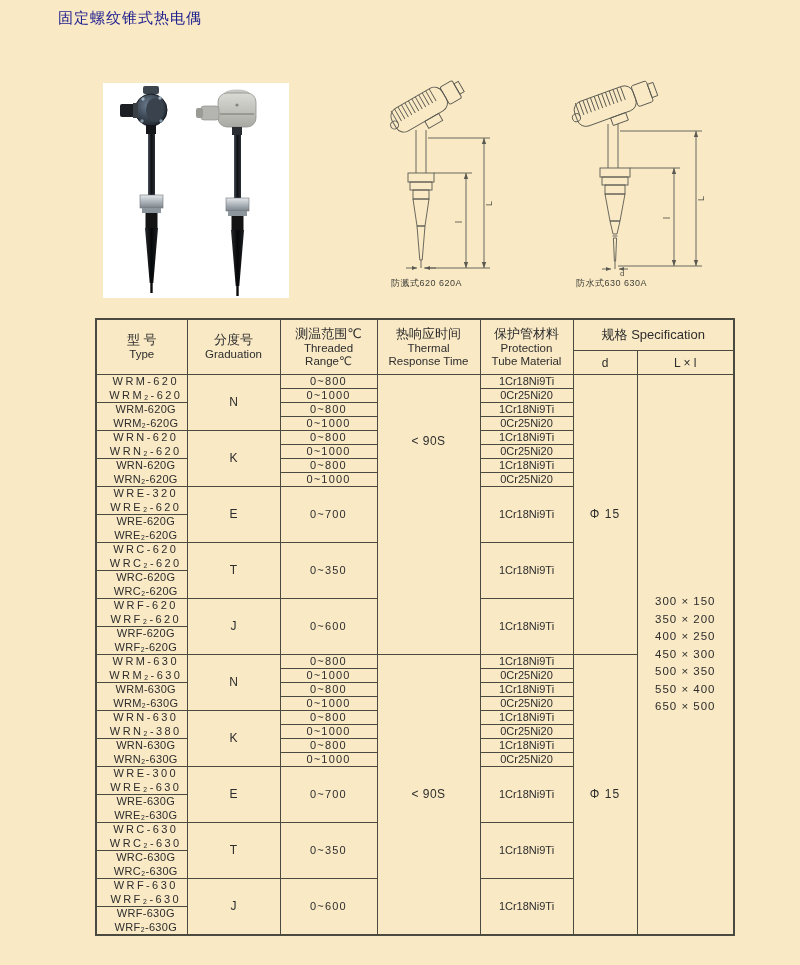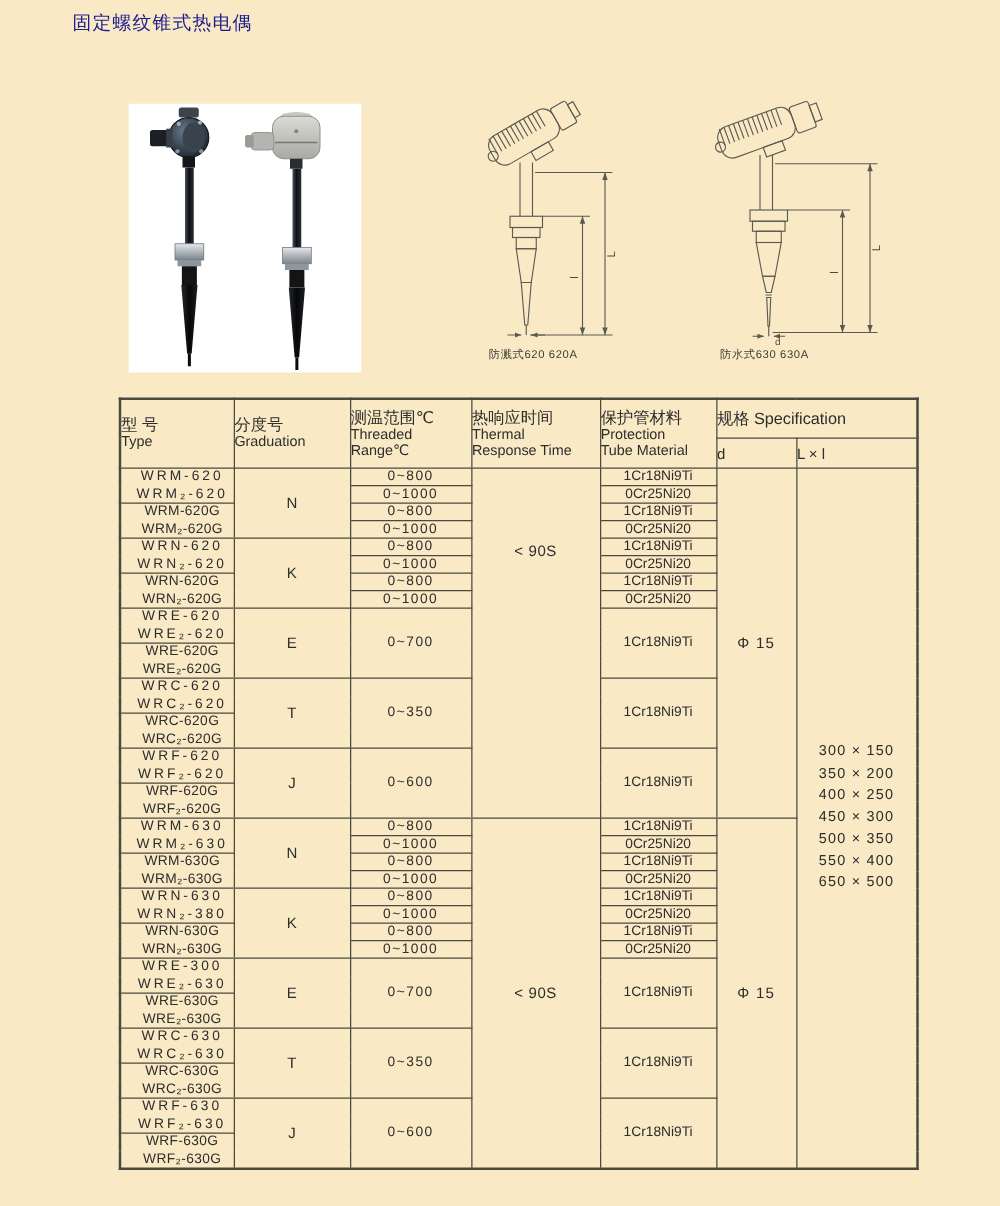--- a/index.html
+++ b/index.html
@@ -24,21 +24,21 @@
   .cap-620{left:391px;top:277px;}
   .cap-630{left:576px;top:277px;}
 
   table.spec{
     position:absolute;left:95px;top:318px;
     border-collapse:collapse;table-layout:fixed;
     border:2px solid #4a4a40;
   }
   .spec th,.spec td{padding:0;border-right:1px solid #4a4a40;font-weight:normal;}
   .spec th:last-child,.spec td.c-lxl{border-right:none;}
-  .spec thead th{border-bottom:1px solid #4a4a40;vertical-align:middle;text-align:left;}
+  .spec thead th{border-bottom:1px solid #4a4a40;vertical-align:middle;text-align:center;}
   .h-zh{font-size:13px;line-height:16px;}
   .h-en{font-size:11.5px;line-height:13.5px;}
   .spec tr.h1 th{height:30px;}
   .spec tr.h2 th{height:23px;font-size:12px;}
   .spec tbody tr{height:14px;}
   .spec tbody td{font-size:11px;line-height:13px;text-align:center;vertical-align:middle;}
   .bb{border-bottom:1px solid #4a4a40;}
   .c-type{text-align:center;padding-left:8px !important;margin-top:26px;}
   .model.wide{letter-spacing:2.4px;}
   .model.tight{letter-spacing:0.3px;}
@@ -313,21 +313,21 @@
         <td class="c-type"><span class="model tight">WRN-620G</span></td>
         <td class="c-range bb">0~800</td>
         <td class="c-mat bb">1Cr18Ni9Ti</td>
       </tr>
       <tr>
         <td class="c-type bb"><span class="model tight">WRN₂-620G</span></td>
         <td class="c-range bb">0~1000</td>
         <td class="c-mat bb">0Cr25Ni20</td>
       </tr>
       <tr>
-        <td class="c-type"><span class="model wide">WRE-620</span></td>
+        <td class="c-type"><span class="model wide">WRE-320</span></td>
         <td class="c-grad bb" rowspan="4">E</td>
         <td class="c-range bb" rowspan="4">0~700</td>
         <td class="c-mat bb" rowspan="4">1Cr18Ni9Ti</td>
       </tr>
       <tr>
         <td class="c-type bb"><span class="model wide">WRE₂-620</span></td>
       </tr>
       <tr>
         <td class="c-type"><span class="model tight">WRE-620G</span></td>
       </tr>

